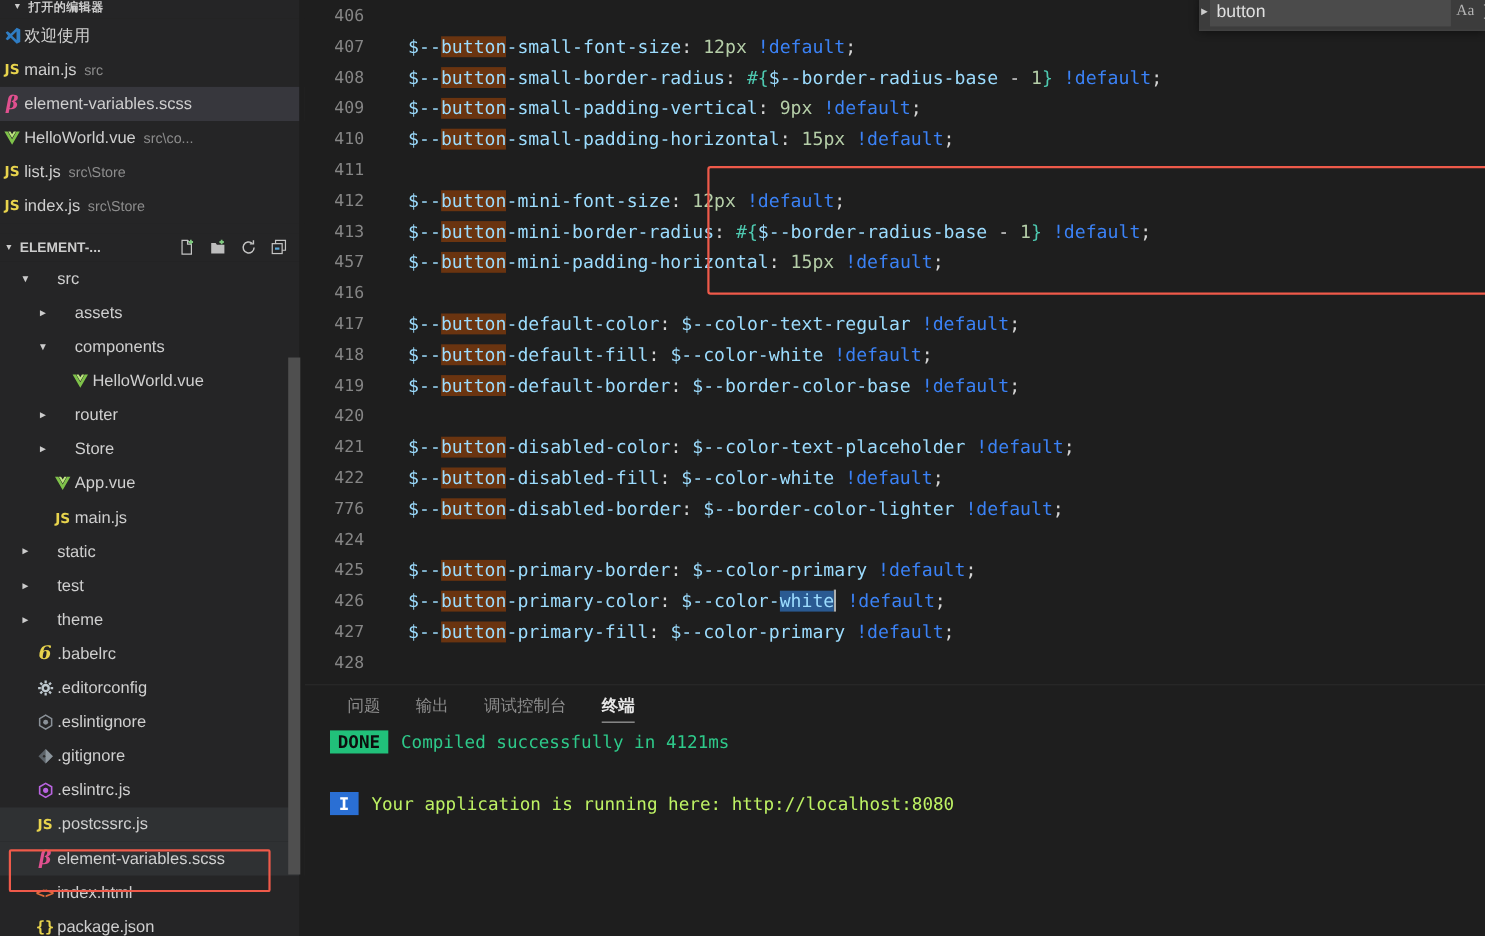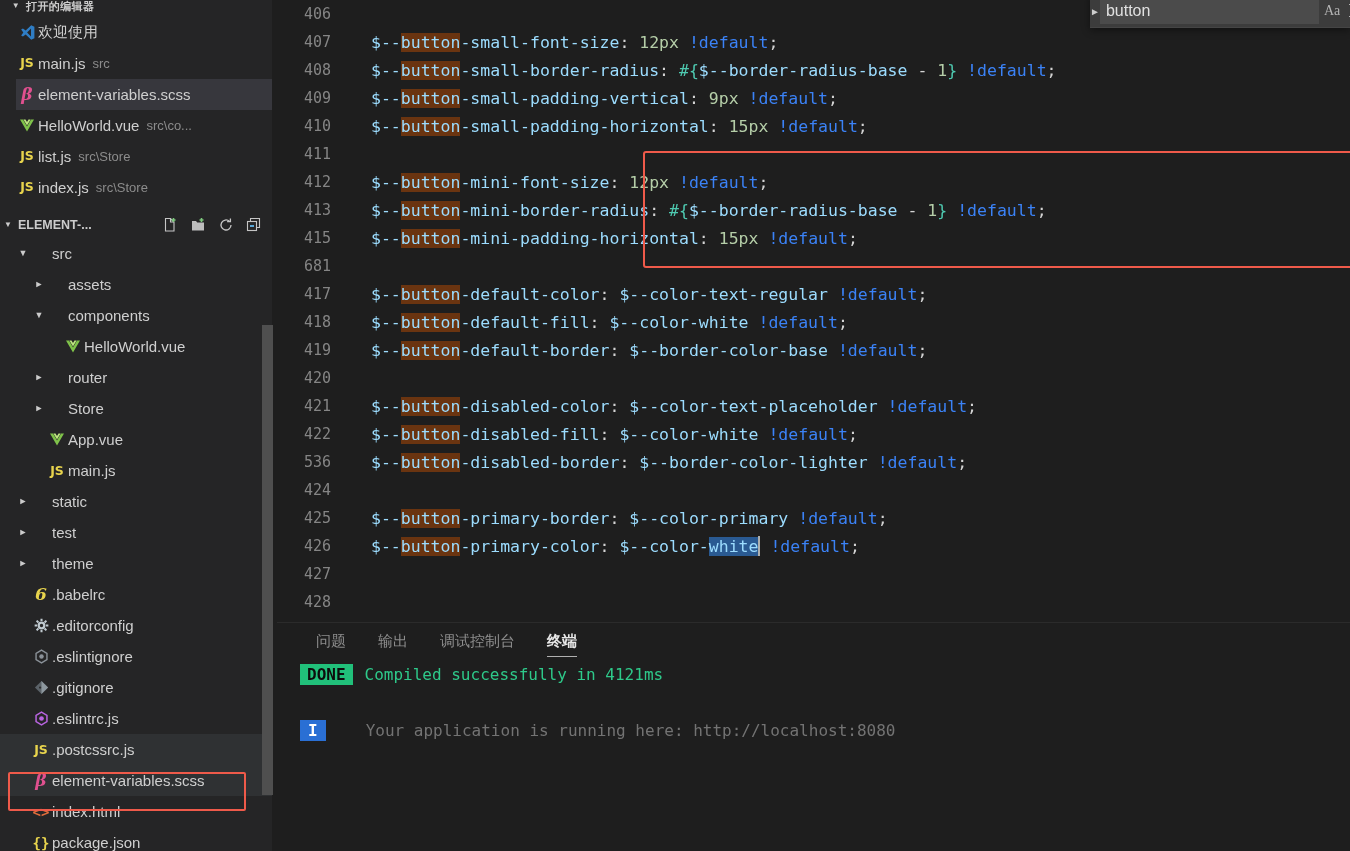--- a/index.html
+++ b/index.html
@@ -34,21 +34,20 @@
 
   .open-editors {
     position: absolute; top: 17px; left: 0; width: 277px;
     background: #252526;
   }
   .row {
     height: 31px; display: flex; align-items: center;
     color: #cccccc; font-size: 15px;
     white-space: nowrap; cursor: pointer;
     position: relative;
-    margin-left: 16px;
   }
   .row.sel { background: #37373d; }
   .row .icon {
     width: 22px; flex: 0 0 22px; text-align: center;
     font-size: 13px; font-weight: bold; line-height: 1;
     display: flex; align-items: center; justify-content: center;
   }
   .row .nm { color: #cfcfcf; font-size: 15px; }
   .row .sub { color: #8c8c8c; font-size: 13px; margin-left: 7px; }
 
@@ -181,21 +180,21 @@
     background: #21c07a; color: #0d0d0d; font-weight: bold;
     padding: 1px 7px; margin-right: 12px; font-size: 16px;
     font-family: "DejaVu Sans Mono", monospace;
   }
   .badge-i {
     background: #2a6fd4; color: #ffffff; font-weight: bold;
     padding: 1px 8px; margin-right: 12px; font-size: 16px;
     font-family: "DejaVu Sans Mono", monospace;
   }
   .term-green { color: #2ec98a; }
-  .term-white { color: #737373; margin-left: 28px; }
+  .term-white { color: #bef264; }
   svg { display: block; }
 </style>
 </head>
 <body>
 
 <div class="app">
 
   <div class="sidebar">
 
     <div class="section-header open-editors-header">
@@ -461,33 +460,33 @@
 
     <div class="code-pane" id="code-pane">
         <div class="code-line"><span class="ln">406</span><span class="code-txt"></span></div>
         <div class="code-line"><span class="ln">407</span><span class="code-txt"><span class="tok-var">$--</span><span class="tok-var hit">button</span><span class="tok-var">-small-font-size</span><span class="tok-punc">: </span><span class="tok-num">12px</span><span class="tok-punc"> </span><span class="tok-def">!default</span><span class="tok-punc">;</span></span></div>
         <div class="code-line"><span class="ln">408</span><span class="code-txt"><span class="tok-var">$--</span><span class="tok-var hit">button</span><span class="tok-var">-small-border-radius</span><span class="tok-punc">: </span><span class="tok-interp">#{</span><span class="tok-var">$--border-radius-base</span><span class="tok-punc"> - </span><span class="tok-num">1</span><span class="tok-interp">}</span><span class="tok-punc"> </span><span class="tok-def">!default</span><span class="tok-punc">;</span></span></div>
         <div class="code-line"><span class="ln">409</span><span class="code-txt"><span class="tok-var">$--</span><span class="tok-var hit">button</span><span class="tok-var">-small-padding-vertical</span><span class="tok-punc">: </span><span class="tok-num">9px</span><span class="tok-punc"> </span><span class="tok-def">!default</span><span class="tok-punc">;</span></span></div>
         <div class="code-line"><span class="ln">410</span><span class="code-txt"><span class="tok-var">$--</span><span class="tok-var hit">button</span><span class="tok-var">-small-padding-horizontal</span><span class="tok-punc">: </span><span class="tok-num">15px</span><span class="tok-punc"> </span><span class="tok-def">!default</span><span class="tok-punc">;</span></span></div>
         <div class="code-line"><span class="ln">411</span><span class="code-txt"></span></div>
         <div class="code-line"><span class="ln">412</span><span class="code-txt"><span class="tok-var">$--</span><span class="tok-var hit">button</span><span class="tok-var">-mini-font-size</span><span class="tok-punc">: </span><span class="tok-num">12px</span><span class="tok-punc"> </span><span class="tok-def">!default</span><span class="tok-punc">;</span></span></div>
         <div class="code-line"><span class="ln">413</span><span class="code-txt"><span class="tok-var">$--</span><span class="tok-var hit">button</span><span class="tok-var">-mini-border-radius</span><span class="tok-punc">: </span><span class="tok-interp">#{</span><span class="tok-var">$--border-radius-base</span><span class="tok-punc"> - </span><span class="tok-num">1</span><span class="tok-interp">}</span><span class="tok-punc"> </span><span class="tok-def">!default</span><span class="tok-punc">;</span></span></div>
-        <div class="code-line"><span class="ln">415</span><span class="code-txt"><span class="tok-var">$--</span><span class="tok-var hit">button</span><span class="tok-var">-mini-padding-horizontal</span><span class="tok-punc">: </span><span class="tok-num">15px</span><span class="tok-punc"> </span><span class="tok-def">!default</span><span class="tok-punc">;</span></span></div>
-        <div class="code-line"><span class="ln">681</span><span class="code-txt"></span></div>
+        <div class="code-line"><span class="ln">457</span><span class="code-txt"><span class="tok-var">$--</span><span class="tok-var hit">button</span><span class="tok-var">-mini-padding-horizontal</span><span class="tok-punc">: </span><span class="tok-num">15px</span><span class="tok-punc"> </span><span class="tok-def">!default</span><span class="tok-punc">;</span></span></div>
+        <div class="code-line"><span class="ln">416</span><span class="code-txt"></span></div>
         <div class="code-line"><span class="ln">417</span><span class="code-txt"><span class="tok-var">$--</span><span class="tok-var hit">button</span><span class="tok-var">-default-color</span><span class="tok-punc">: </span><span class="tok-var">$--color-text-regular</span><span class="tok-punc"> </span><span class="tok-def">!default</span><span class="tok-punc">;</span></span></div>
         <div class="code-line"><span class="ln">418</span><span class="code-txt"><span class="tok-var">$--</span><span class="tok-var hit">button</span><span class="tok-var">-default-fill</span><span class="tok-punc">: </span><span class="tok-var">$--color-white</span><span class="tok-punc"> </span><span class="tok-def">!default</span><span class="tok-punc">;</span></span></div>
         <div class="code-line"><span class="ln">419</span><span class="code-txt"><span class="tok-var">$--</span><span class="tok-var hit">button</span><span class="tok-var">-default-border</span><span class="tok-punc">: </span><span class="tok-var">$--border-color-base</span><span class="tok-punc"> </span><span class="tok-def">!default</span><span class="tok-punc">;</span></span></div>
         <div class="code-line"><span class="ln">420</span><span class="code-txt"></span></div>
         <div class="code-line"><span class="ln">421</span><span class="code-txt"><span class="tok-var">$--</span><span class="tok-var hit">button</span><span class="tok-var">-disabled-color</span><span class="tok-punc">: </span><span class="tok-var">$--color-text-placeholder</span><span class="tok-punc"> </span><span class="tok-def">!default</span><span class="tok-punc">;</span></span></div>
         <div class="code-line"><span class="ln">422</span><span class="code-txt"><span class="tok-var">$--</span><span class="tok-var hit">button</span><span class="tok-var">-disabled-fill</span><span class="tok-punc">: </span><span class="tok-var">$--color-white</span><span class="tok-punc"> </span><span class="tok-def">!default</span><span class="tok-punc">;</span></span></div>
-        <div class="code-line"><span class="ln">536</span><span class="code-txt"><span class="tok-var">$--</span><span class="tok-var hit">button</span><span class="tok-var">-disabled-border</span><span class="tok-punc">: </span><span class="tok-var">$--border-color-lighter</span><span class="tok-punc"> </span><span class="tok-def">!default</span><span class="tok-punc">;</span></span></div>
+        <div class="code-line"><span class="ln">776</span><span class="code-txt"><span class="tok-var">$--</span><span class="tok-var hit">button</span><span class="tok-var">-disabled-border</span><span class="tok-punc">: </span><span class="tok-var">$--border-color-lighter</span><span class="tok-punc"> </span><span class="tok-def">!default</span><span class="tok-punc">;</span></span></div>
         <div class="code-line"><span class="ln">424</span><span class="code-txt"></span></div>
         <div class="code-line"><span class="ln">425</span><span class="code-txt"><span class="tok-var">$--</span><span class="tok-var hit">button</span><span class="tok-var">-primary-border</span><span class="tok-punc">: </span><span class="tok-var">$--color-primary</span><span class="tok-punc"> </span><span class="tok-def">!default</span><span class="tok-punc">;</span></span></div>
         <div class="code-line"><span class="ln">426</span><span class="code-txt"><span class="tok-var">$--</span><span class="tok-var hit">button</span><span class="tok-var">-primary-color</span><span class="tok-punc">: </span><span class="tok-var">$--color-</span><span class="tok-var selhl">white</span><span class="cursor"></span><span class="tok-punc"> </span><span class="tok-def">!default</span><span class="tok-punc">;</span></span></div>
-        <div class="code-line"><span class="ln">427</span></div>
+        <div class="code-line"><span class="ln">427</span><span class="code-txt"><span class="tok-var">$--</span><span class="tok-var hit">button</span><span class="tok-var">-primary-fill</span><span class="tok-punc">: </span><span class="tok-var">$--color-primary</span><span class="tok-punc"> </span><span class="tok-def">!default</span><span class="tok-punc">;</span></span></div>
         <div class="code-line"><span class="ln">428</span><span class="code-txt"></span></div>
       </div>
     <div class="annot-code"></div>
 
     <div class="find-widget">
       <div class="fw-toggle">►</div>
       <input class="fw-input" value="button" style="">
       <div class="fw-btn">Aa</div>
       <div class="fw-btn abl">Ab</div>
     </div>

